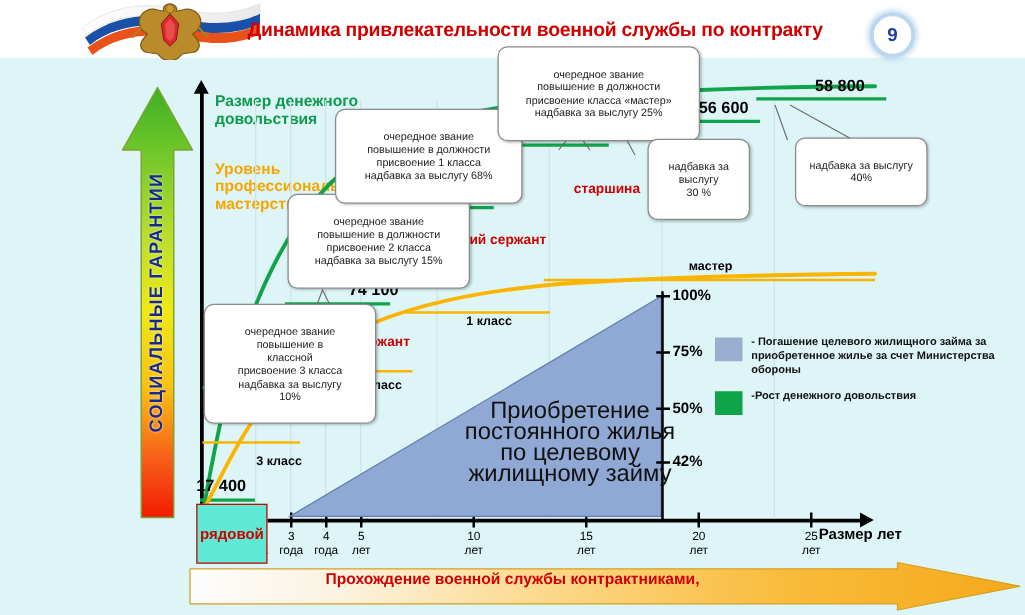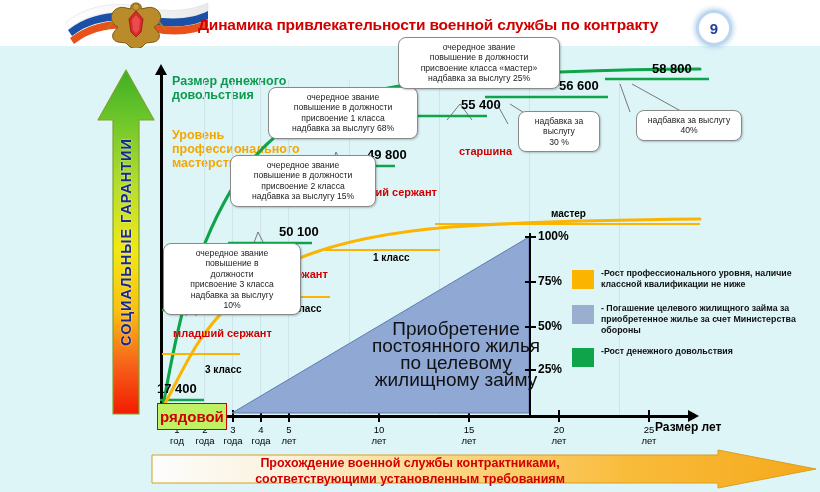--- a/index.html
+++ b/index.html
@@ -68,30 +68,30 @@
   .tklab{position:absolute;top:424px;text-align:center;font-size:9.5px;color:#000;line-height:11px;width:34px;}
 
   
   #chart-svg{position:absolute;left:0;top:0;width:820px;height:492px;pointer-events:none;}
 
   
   .vlabel{position:absolute;font-weight:bold;font-size:13px;color:#000;white-space:nowrap;}
   
   .rank{position:absolute;font-weight:bold;font-size:11px;color:#d00000;white-space:nowrap;}
   .rank-private{
-    position:absolute;font-weight:bold;font-size:15px;color:#d00000;
-    background:#bef264;border:1px solid #d00000;padding:4px 2px;white-space:nowrap;
+    position:absolute;font-weight:bold;font-size:12px;color:#d00000;
+    background:#5eead4;border:1px solid #d00000;padding:16px 2px;white-space:nowrap;
   }
   
   .klass{position:absolute;font-weight:bold;font-size:10px;color:#000;white-space:nowrap;}
 
   
   .bubble{
     position:absolute;background:#ffffff;border:1px solid #8a8a8a;border-radius:8px;
-    font-size:8.6px;color:#222;text-align:center;line-height:10.4px;padding:4px 4px;
+    font-size:8.6px;color:#222;text-align:center;line-height:10.4px;padding:16px 4px;
     box-shadow:1px 1px 2px rgba(0,0,0,.22);
   }
 
   
   .pct-axis{position:absolute;left:529px;top:233px;width:2.4px;height:183px;background:#000;}
   .pct-tick{position:absolute;width:11px;height:2.2px;background:#000;}
   .pct-lab{position:absolute;font-size:12px;font-weight:bold;color:#000;white-space:nowrap;}
 
   
   .tri-text{
@@ -261,41 +261,41 @@
       <path d="M252,248 L258,232 L266,248"></path>
       <path d="M330,170 L336,152 L345,170"></path>
       <path d="M447,120 L460,104 L472,120"></path>
       <path d="M497,104 L508,124 M510,104 L545,126"></path>
       <path d="M620,84 L630,112 M632,84 L688,115"></path>
     </g>
   </svg>
 
   <div class="vlabel" style="left:157px;top:381px">17 400</div>
   <div class="vlabel" style="left:200px;top:291px">33 350</div>
-  <div class="vlabel" style="left:279px;top:224px">50 100</div>
+  <div class="vlabel" style="left:279px;top:224px">74 100</div>
   <div class="vlabel" style="left:367px;top:147px">49 800</div>
   <div class="vlabel" style="left:461px;top:97px">55 400</div>
   <div class="vlabel" style="left:559px;top:78px">56 600</div>
   <div class="vlabel" style="left:652px;top:61px">58 800</div>
 
   <div class="rank-private" style="left:157px;top:403px">рядовой</div>
   <div class="rank" style="left:173px;top:327px">младший сержант</div>
   <div class="rank" style="left:283px;top:268px">сержант</div>
   <div class="rank" style="left:342px;top:186px">старший сержант</div>
   <div class="rank" style="left:459px;top:145px">старшина</div>
 
   <div class="klass" style="left:205px;top:364px">3 класс</div>
   <div class="klass" style="left:285px;top:303px">2 класс</div>
   <div class="klass" style="left:373px;top:252px">1 класс</div>
   <div class="klass" style="left:551px;top:208px">мастер</div>
 
   <div class="bubble" style="left:163px;top:243px;width:128px">
     <div>очередное звание</div>
     <div>повышение в</div>
-    <div>должности</div>
+    <div>классной</div>
     <div>присвоение 3 класса</div>
     <div>надбавка за выслугу</div>
     <div>10%</div>
   </div>
 
   <div class="bubble" style="left:230px;top:155px;width:136px">
     <div>очередное звание</div>
     <div>повышение в  должности</div>
     <div>присвоение 2 класса</div>
     <div>надбавка за выслугу 15%</div>
@@ -328,29 +328,25 @@
 
   <div class="pct-axis"></div>
   <div class="pct-tick" style="left:525px;top:236px"></div>
   <div class="pct-tick" style="left:525px;top:281px"></div>
   <div class="pct-tick" style="left:525px;top:326px"></div>
   <div class="pct-tick" style="left:525px;top:369px"></div>
 
   <div class="pct-lab" style="left:538px;top:229px">100%</div>
   <div class="pct-lab" style="left:538px;top:274px">75%</div>
   <div class="pct-lab" style="left:538px;top:319px">50%</div>
-  <div class="pct-lab" style="left:538px;top:362px">25%</div>
+  <div class="pct-lab" style="left:538px;top:362px">42%</div>
 
   <div class="tri-text">Приобретение постоянного жилья по целевому жилищному займу</div>
 
   <div class="legend">
-    <div class="leg-row">
-      <div class="leg-sw" style="background:#fbb400"></div>
-      <div class="leg-tx">-Рост профессионального уровня,  наличие классной квалификации не ниже</div>
-    </div>
     <div class="leg-row">
       <div class="leg-sw" style="background:#9aaed0"></div>
       <div class="leg-tx">-  Погашение целевого жилищного займа за приобретенное жилье за счет Министерства обороны</div>
     </div>
     <div class="leg-row">
       <div class="leg-sw" style="background:#0fa44a"></div>
       <div class="leg-tx">-Рост денежного довольствия</div>
     </div>
   </div>
 
@@ -361,16 +357,15 @@
         <stop offset="0.18" stop-color="#fbf3e0"></stop>
         <stop offset="0.42" stop-color="#fcd98d"></stop>
         <stop offset="0.72" stop-color="#f9bb3a"></stop>
         <stop offset="1" stop-color="#f5a91c"></stop>
       </linearGradient>
     </defs>
     <path d="M2 6 L568 6 L568 1 L666 20 L568 39 L568 34 L2 34 Z" fill="url(#bang)" stroke="#d6a020" stroke-width="1" stroke-linejoin="round"></path>
   </svg>
   <div class="banner-text">
     <div>Прохождение военной службы контрактниками,</div>
-    <div>соответствующими установленным требованиям</div>
   </div>
 
 </div>
 
 </body></html>

